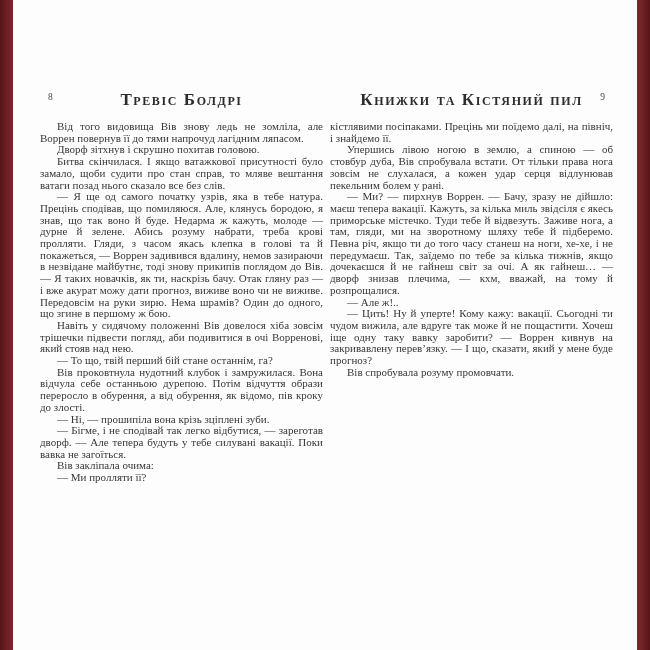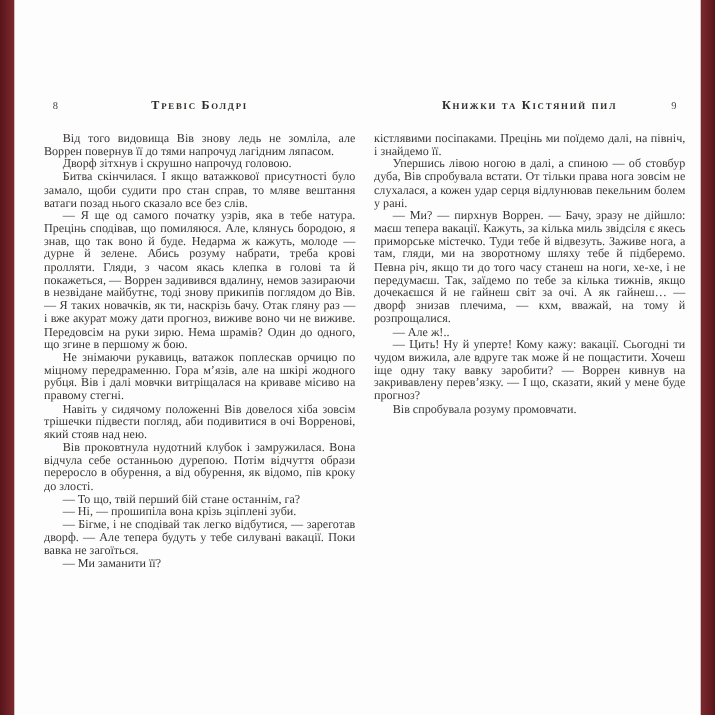--- a/index.html
+++ b/index.html
@@ -7,27 +7,27 @@
     width:650px;height:650px;overflow:hidden;position:relative;
     background:#fdfdfd;
     font-family:"Liberation Serif","DejaVu Serif",serif;
   }
   .spread{position:absolute;inset:0;background:#fdfdfd;}
   .edge-bar{position:absolute;top:0;width:13px;height:650px;}
   .edge-bar.left{left:0;background:linear-gradient(90deg,#561419 0%,#6e2026 55%,#7a2a2e 100%);}
   .edge-bar.right{right:0;background:linear-gradient(270deg,#561419 0%,#6e2026 55%,#7a2a2e 100%);}
   .page-col{position:absolute;top:90px;width:283px;}
   .page-col.left{left:40px;}
-  .page-col.right{left:340px;}
+  .page-col.right{left:330px;}
   .page-head{position:relative;height:31px;}
   .head-title{
     text-align:center;
     font-variant:small-caps;
     letter-spacing:1.6px;
-    font-size:11px;
+    font-size:17px;
     font-weight:600;
     color:#2e2b29;
     white-space:nowrap;
   }
   .page-num{
     position:absolute;top:2px;
     font-size:9.5px;color:#4a4744;
   }
   .page-num.pn-left{left:8px;}
   .page-num.pn-right{right:8px;}
@@ -48,41 +48,41 @@
   <div class="edge-bar left"></div>
   <div class="edge-bar right"></div>
 
   <div class="page-col left">
     <div class="page-head">
       <span class="page-num pn-left">8</span>
       <div class="head-title">Тревіс Болдрі</div>
     </div>
     <div class="page-body">
         <p>Від того видовища Вів знову ледь не зомліла, але Воррен повернув її до тями напрочуд лагідним ляпасом.</p>
-        <p>Дворф зітхнув і скрушно напрочуд головою.</p>
+        <p>Дворф зітхнув і скрушно похитав головою.</p>
         <p>Битва скінчилася. І якщо ватажкової присутності було замало, щоби судити про стан справ, то мляве вештання ватаги позад нього сказало все без слів.</p>
         <p>— Я ще од самого початку узрів, яка в тебе натура. Прецінь сподівав, що помиляюся. Але, клянусь бородою, я знав, що так воно й буде. Недарма ж кажуть, молоде — дурне й зелене. Абись розуму набрати, треба крові пролляти. Гляди, з часом якась клепка в голові та й покажеться, — Воррен задивився вдалину, немов зазираючи в незвідане майбутнє, тоді знову прикипів поглядом до Вів. — Я таких новачків, як ти, наскрізь бачу. Отак гляну раз — і вже акурат можу дати прогноз, виживе воно чи не виживе. Передовсім на руки зирю. Нема шрамів? Один до одного, що згине в першому ж бою.</p>
-        <p>Не знімаючи рукавиць, ватажок поплескав орчицю по міцному передраменню. Гора м’язів, але на шкірі жодного рубця. Вів і далі мовчки витріщалася на криваве місиво на правому стегні.</p>
         <p>Навіть у сидячому положенні Вів довелося хіба зовсім трішечки підвести погляд, аби подивитися в очі Ворренові, який стояв над нею.</p>
+        <p>— То що, твій перший бій стане останнім, га?</p>
         <p>Вів проковтнула нудотний клубок і замружилася. Вона відчула себе останньою дурепою. Потім відчуття образи переросло в обурення, а від обурення, як відомо, пів кроку до злості.</p>
-        <p>— То що, твій перший бій стане останнім, га?</p>
         <p>— Ні, — прошипіла вона крізь зціплені зуби.</p>
         <p>— Бігме, і не сподівай так легко відбутися, — зареготав дворф. — Але тепера будуть у тебе силувані вакації. Поки вавка не загоїться.</p>
-        <p>— Ми заманити її?</p>
+        <p>Вів закліпала очима:</p>
+        <p>— Ми пролляти її?</p>
       </div>
   </div>
 
   <div class="page-col right">
     <div class="page-head">
       <div class="head-title">Книжки та Кістяний пил</div>
       <span class="page-num pn-right">9</span>
     </div>
     <div class="page-body">
         <p class="no-indent">кістлявими посіпаками. Прецінь ми поїдемо далі, на північ, і знайдемо її.</p>
-        <p>Упершись лівою ногою в далі, а спиною — об стовбур дуба, Вів спробувала встати. От тільки права нога зовсім не слухалася, а кожен удар серця відлунював пекельним болем у рані.</p>
+        <p>Упершись лівою ногою в землю, а спиною — об стовбур дуба, Вів спробувала встати. От тільки права нога зовсім не слухалася, а кожен удар серця відлунював пекельним болем у рані.</p>
         <p>— Ми? — пирхнув Воррен. — Бачу, зразу не дійшло: маєш тепера вакації. Кажуть, за кілька миль звідсіля є якесь приморське містечко. Туди тебе й відвезуть. Заживе нога, а там, гляди, ми на зворотному шляху тебе й підберемо. Певна річ, якщо ти до того часу станеш на ноги, хе-хе, і не передумаєш. Так, заїдемо по тебе за кілька тижнів, якщо дочекаєшся й не гайнеш світ за очі. А як гайнеш… — дворф знизав плечима, — кхм, вважай, на тому й розпрощалися.</p>
         <p>— Але ж!..</p>
         <p>— Цить! Ну й уперте! Кому кажу: вакації. Сьогодні ти чудом вижила, але вдруге так може й не пощастити. Хочеш іще одну таку вавку заробити? — Воррен кивнув на закривавлену перев’язку. — І що, сказати, який у мене буде прогноз?</p>
         <p>Вів спробувала розуму промовчати.</p>
       </div>
   </div>
 
 </div>
 
 </body></html>

